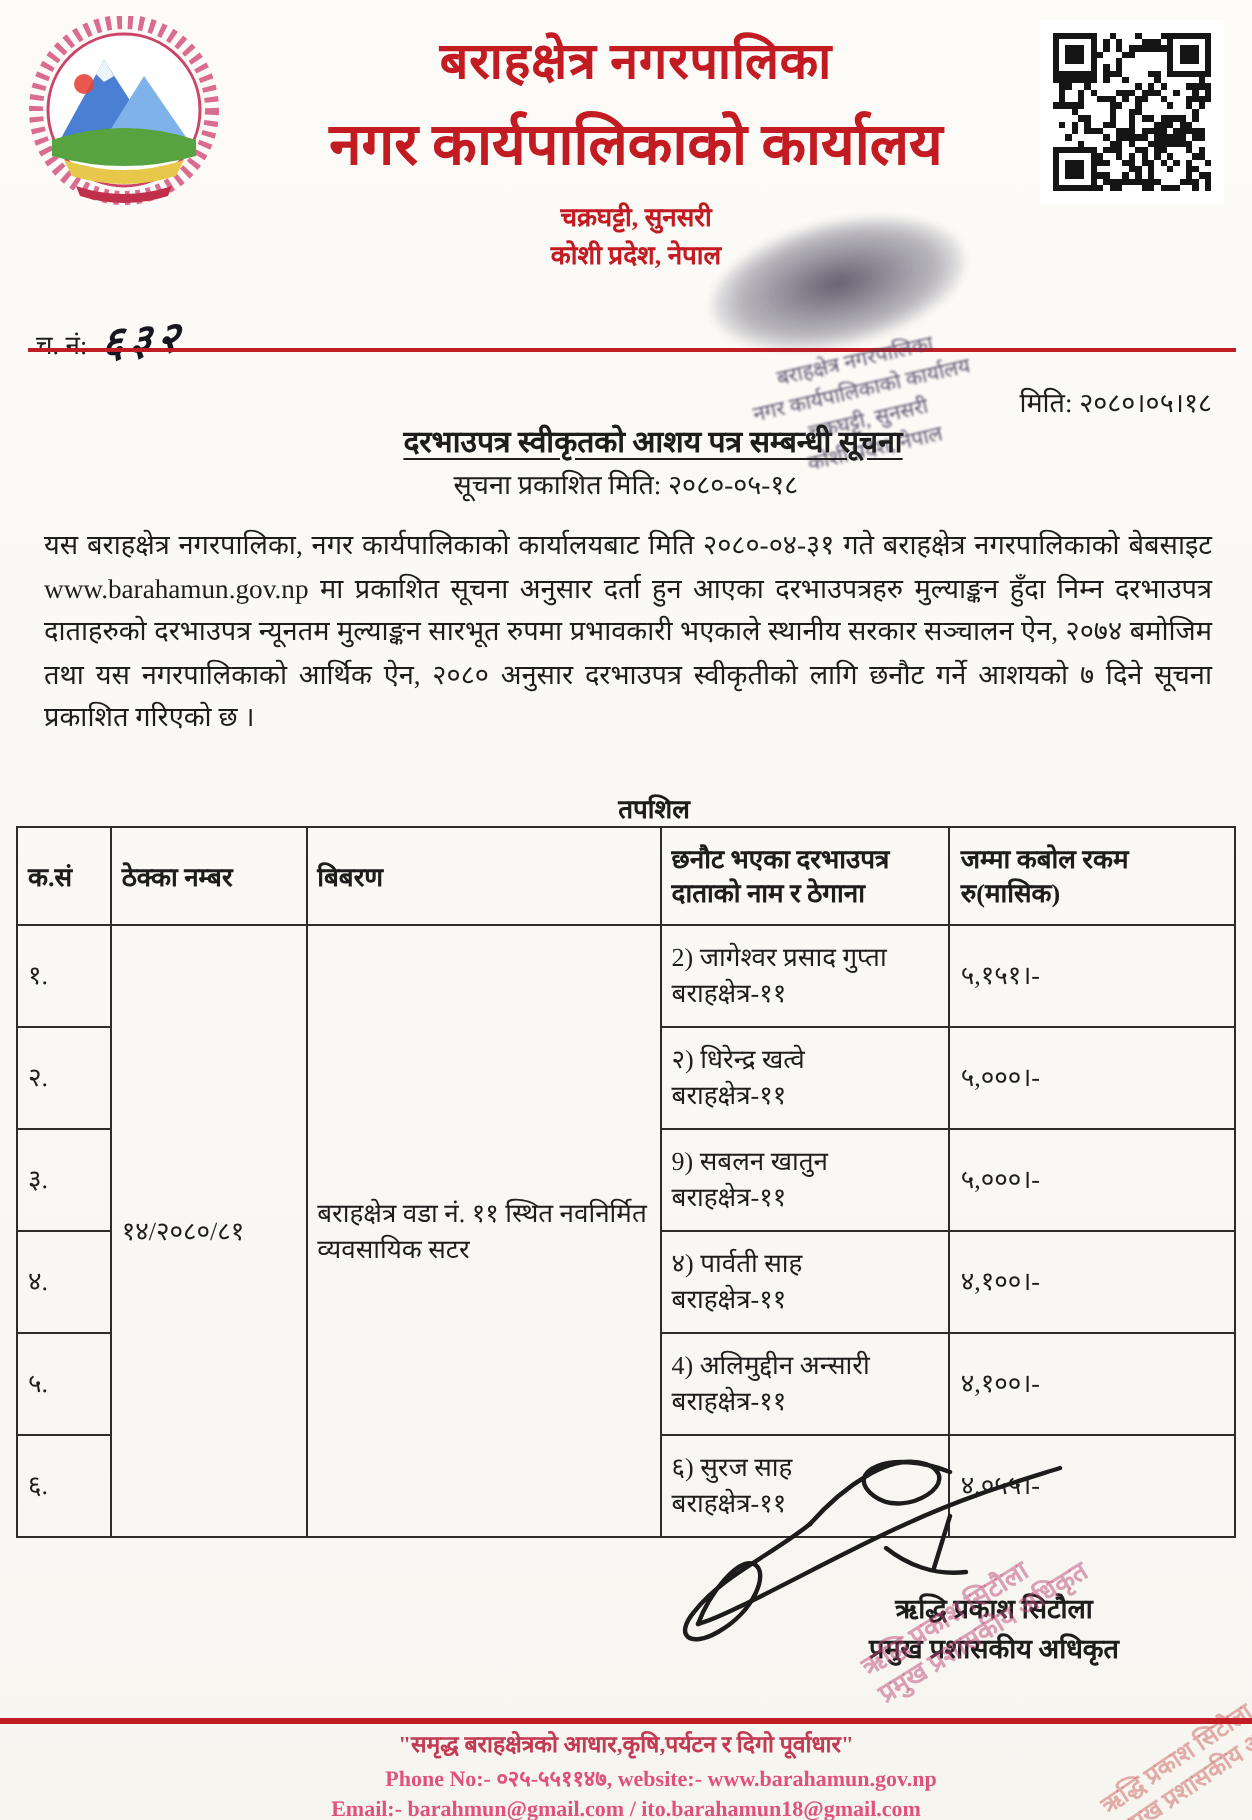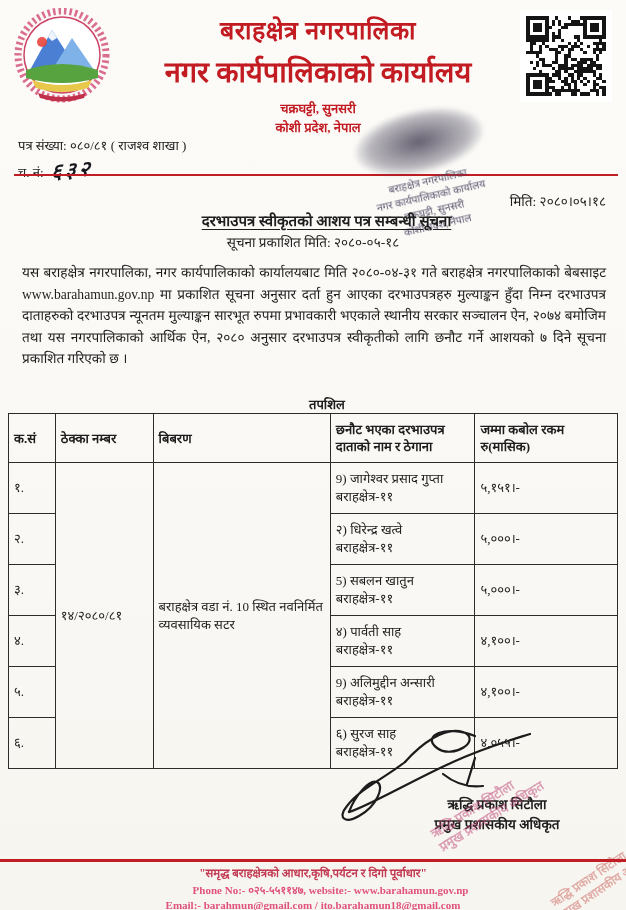--- a/index.html
+++ b/index.html
@@ -320,21 +320,20 @@
         <rect x="4" y="4" width="3" height="3" fill="#151515"></rect>
         <rect x="20" y="2" width="7" height="7" fill="#151515"></rect>
         <rect x="21" y="3" width="5" height="5" fill="#ffffff"></rect>
         <rect x="22" y="4" width="3" height="3" fill="#151515"></rect>
         <rect x="2" y="20" width="7" height="7" fill="#151515"></rect>
         <rect x="3" y="21" width="5" height="5" fill="#ffffff"></rect>
         <rect x="4" y="22" width="3" height="3" fill="#151515"></rect>
       </svg>
   </div>
 
-  <div class="letter-no">पत्र संख्या: ०८०/८१ ( राजश्व शाखा )</div>
   <div class="ch-no">
     <span>च. नं:</span>
     <span class="handwritten">६३२</span>
   </div>
   <div class="rule-top"></div>
 
   <div class="stamp-top">
     <div class="stamp-blob"></div>
     <div>बराहक्षेत्र नगरपालिका</div>
     <div>नगर कार्यपालिकाको कार्यालय</div>
@@ -364,55 +363,55 @@
         <tr>
       <th>क.सं</th>
       <th>ठेक्का नम्बर</th>
       <th>बिबरण</th>
       <th>छनौट भएका दरभाउपत्र दाताको नाम र ठेगाना</th>
       <th>जम्मा कबोल रकम रु(मासिक)</th>
     </tr>
     <tr>
       <td>१.</td>
       <td class="cell-contract" rowspan="6">१४/२०८०/८१</td>
-      <td class="cell-desc" rowspan="6">बराहक्षेत्र वडा नं. 10 स्थित नवनिर्मित व्यवसायिक सटर</td>
-      <td>
-        <span class="bidder-name">9) जागेश्वर प्रसाद गुप्ता</span>
+      <td class="cell-desc" rowspan="6">बराहक्षेत्र वडा नं. ११ स्थित नवनिर्मित व्यवसायिक सटर</td>
+      <td>
+        <span class="bidder-name">2) जागेश्वर प्रसाद गुप्ता</span>
         <span class="bidder-addr">बराहक्षेत्र-११</span>
       </td>
       <td>५,१५१।-</td>
     </tr>
     <tr>
       <td>२.</td>
       <td>
         <span class="bidder-name">२) धिरेन्द्र खत्वे</span>
         <span class="bidder-addr">बराहक्षेत्र-११</span>
       </td>
       <td>५,०००।-</td>
     </tr>
     <tr>
       <td>३.</td>
       <td>
-        <span class="bidder-name">5) सबलन खातुन</span>
+        <span class="bidder-name">9) सबलन खातुन</span>
         <span class="bidder-addr">बराहक्षेत्र-११</span>
       </td>
       <td>५,०००।-</td>
     </tr>
     <tr>
       <td>४.</td>
       <td>
         <span class="bidder-name">४) पार्वती साह</span>
         <span class="bidder-addr">बराहक्षेत्र-११</span>
       </td>
       <td>४,१००।-</td>
     </tr>
     <tr>
       <td>५.</td>
       <td>
-        <span class="bidder-name">9) अलिमुद्दीन अन्सारी</span>
+        <span class="bidder-name">4) अलिमुद्दीन अन्सारी</span>
         <span class="bidder-addr">बराहक्षेत्र-११</span>
       </td>
       <td>४,१००।-</td>
     </tr>
     <tr>
       <td>६.</td>
       <td>
         <span class="bidder-name">६) सुरज साह</span>
         <span class="bidder-addr">बराहक्षेत्र-११</span>
       </td>

